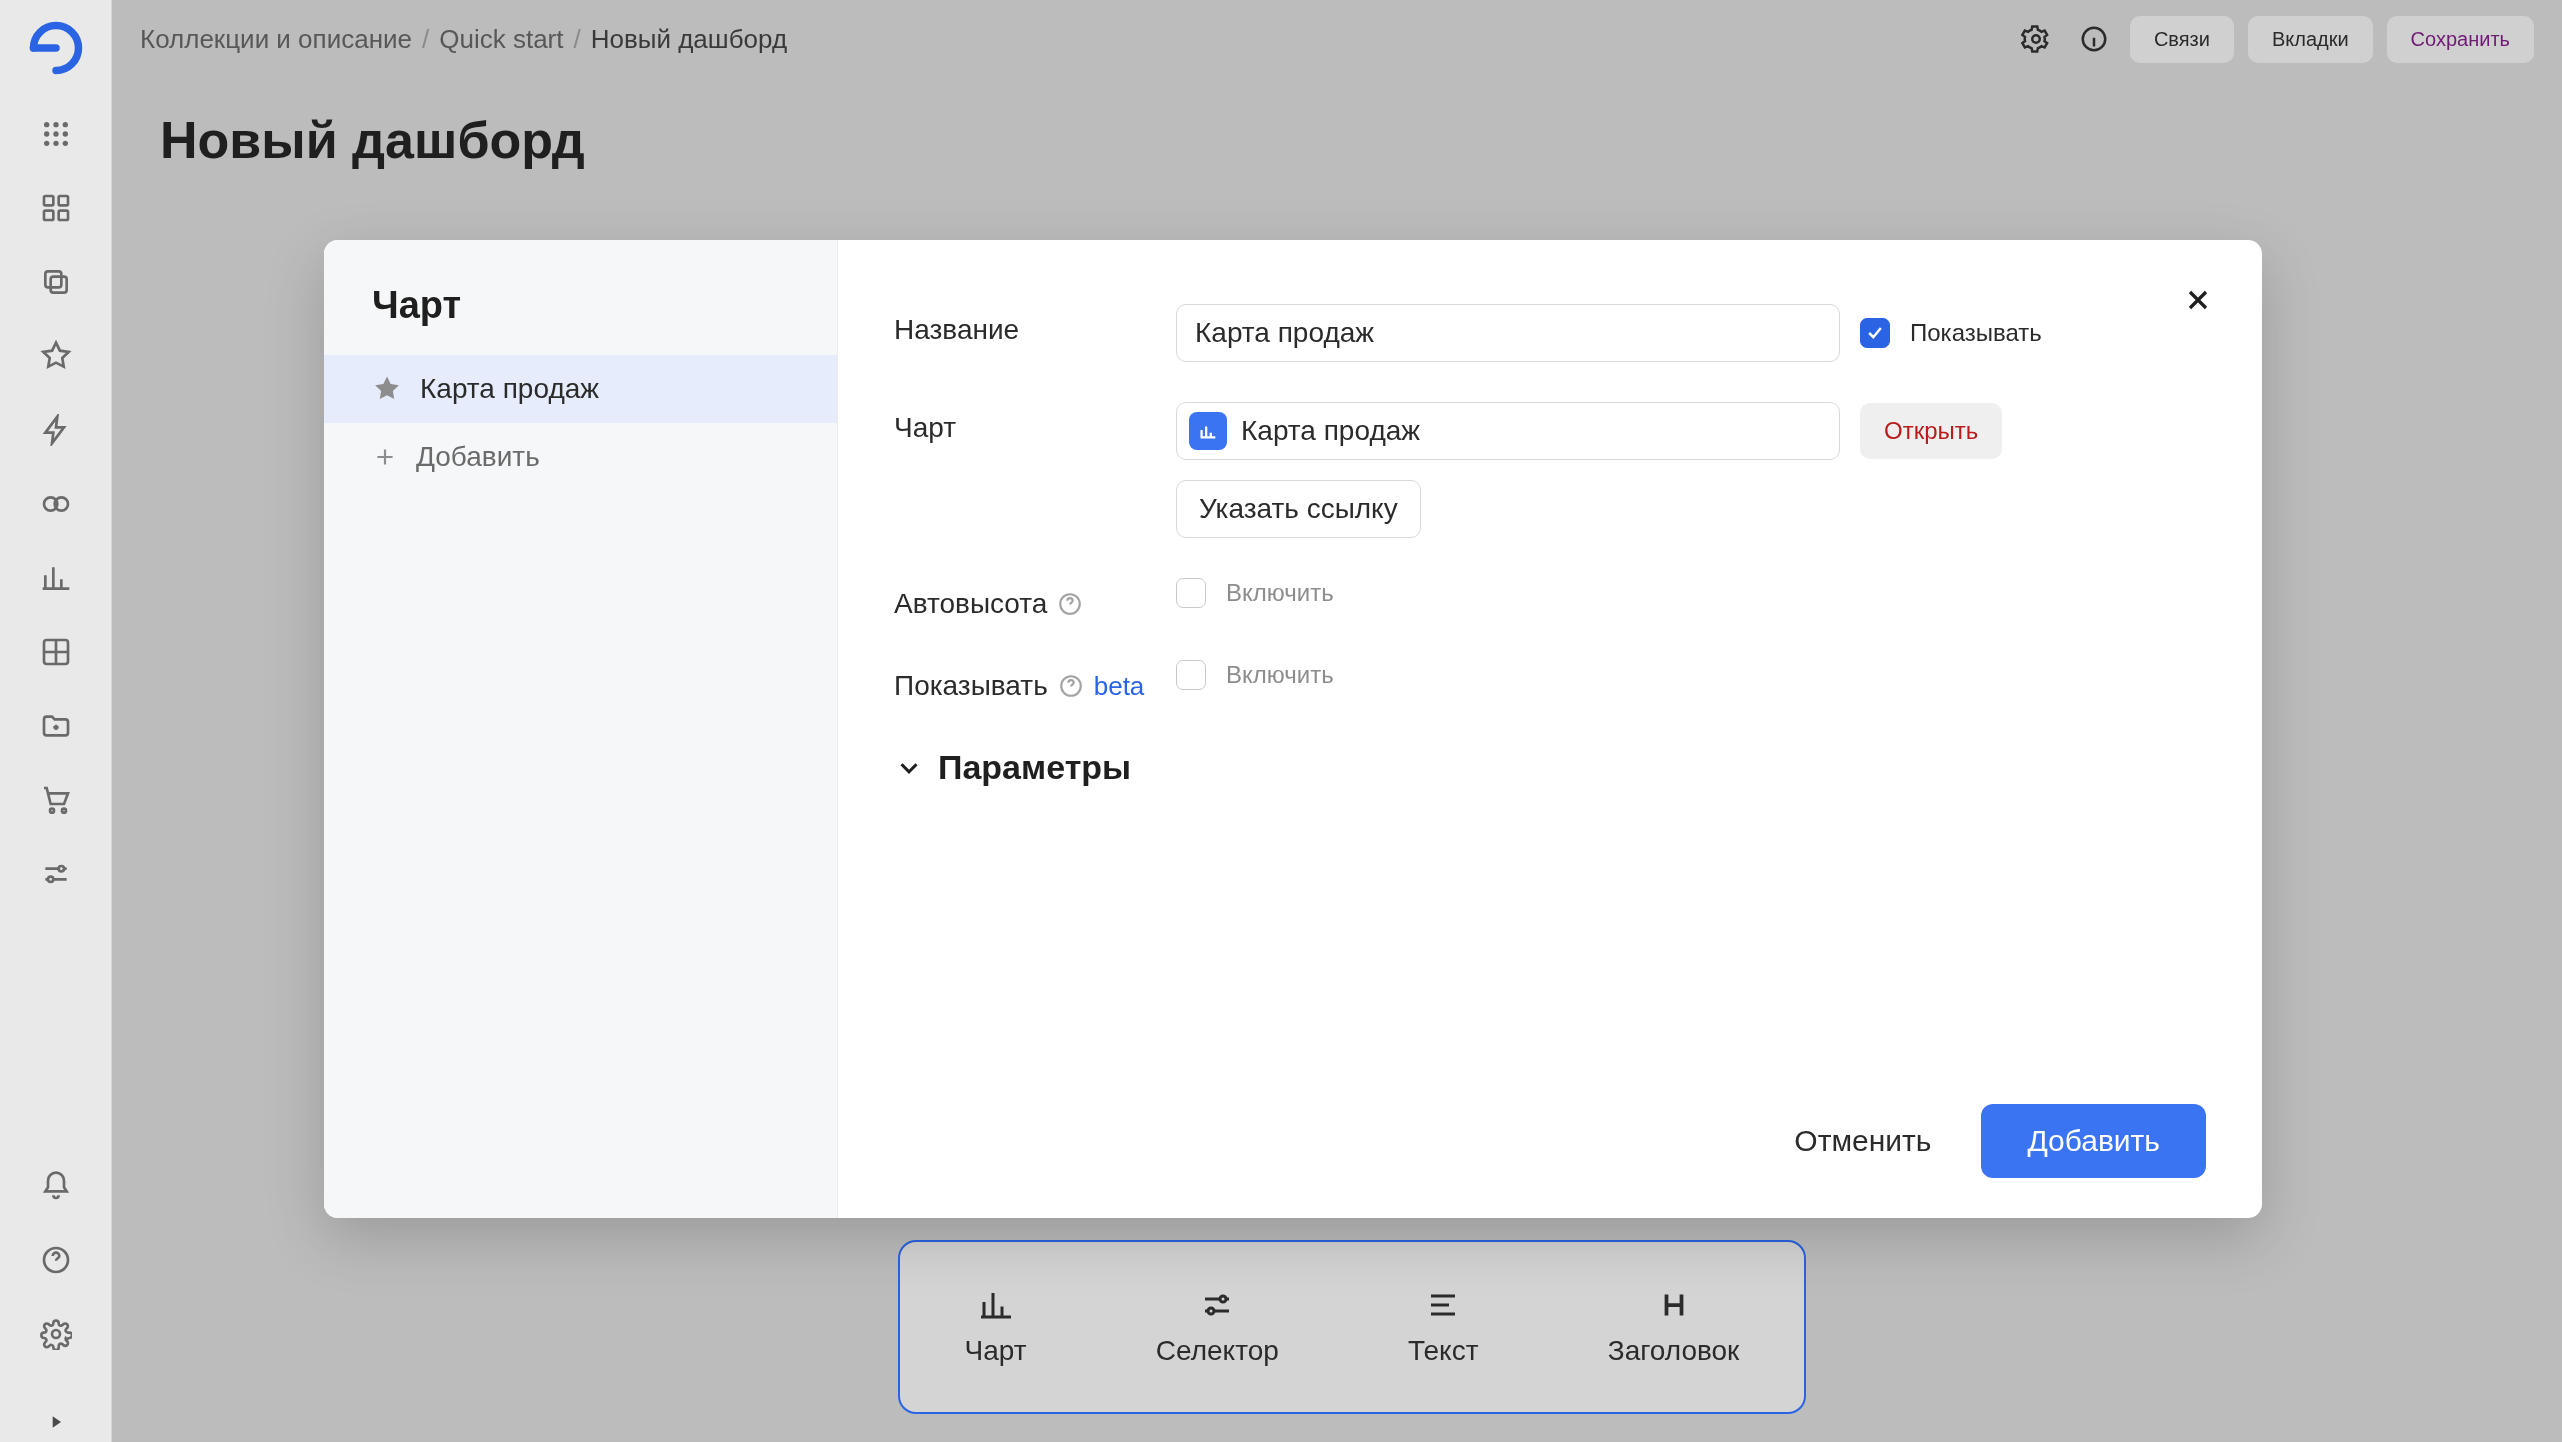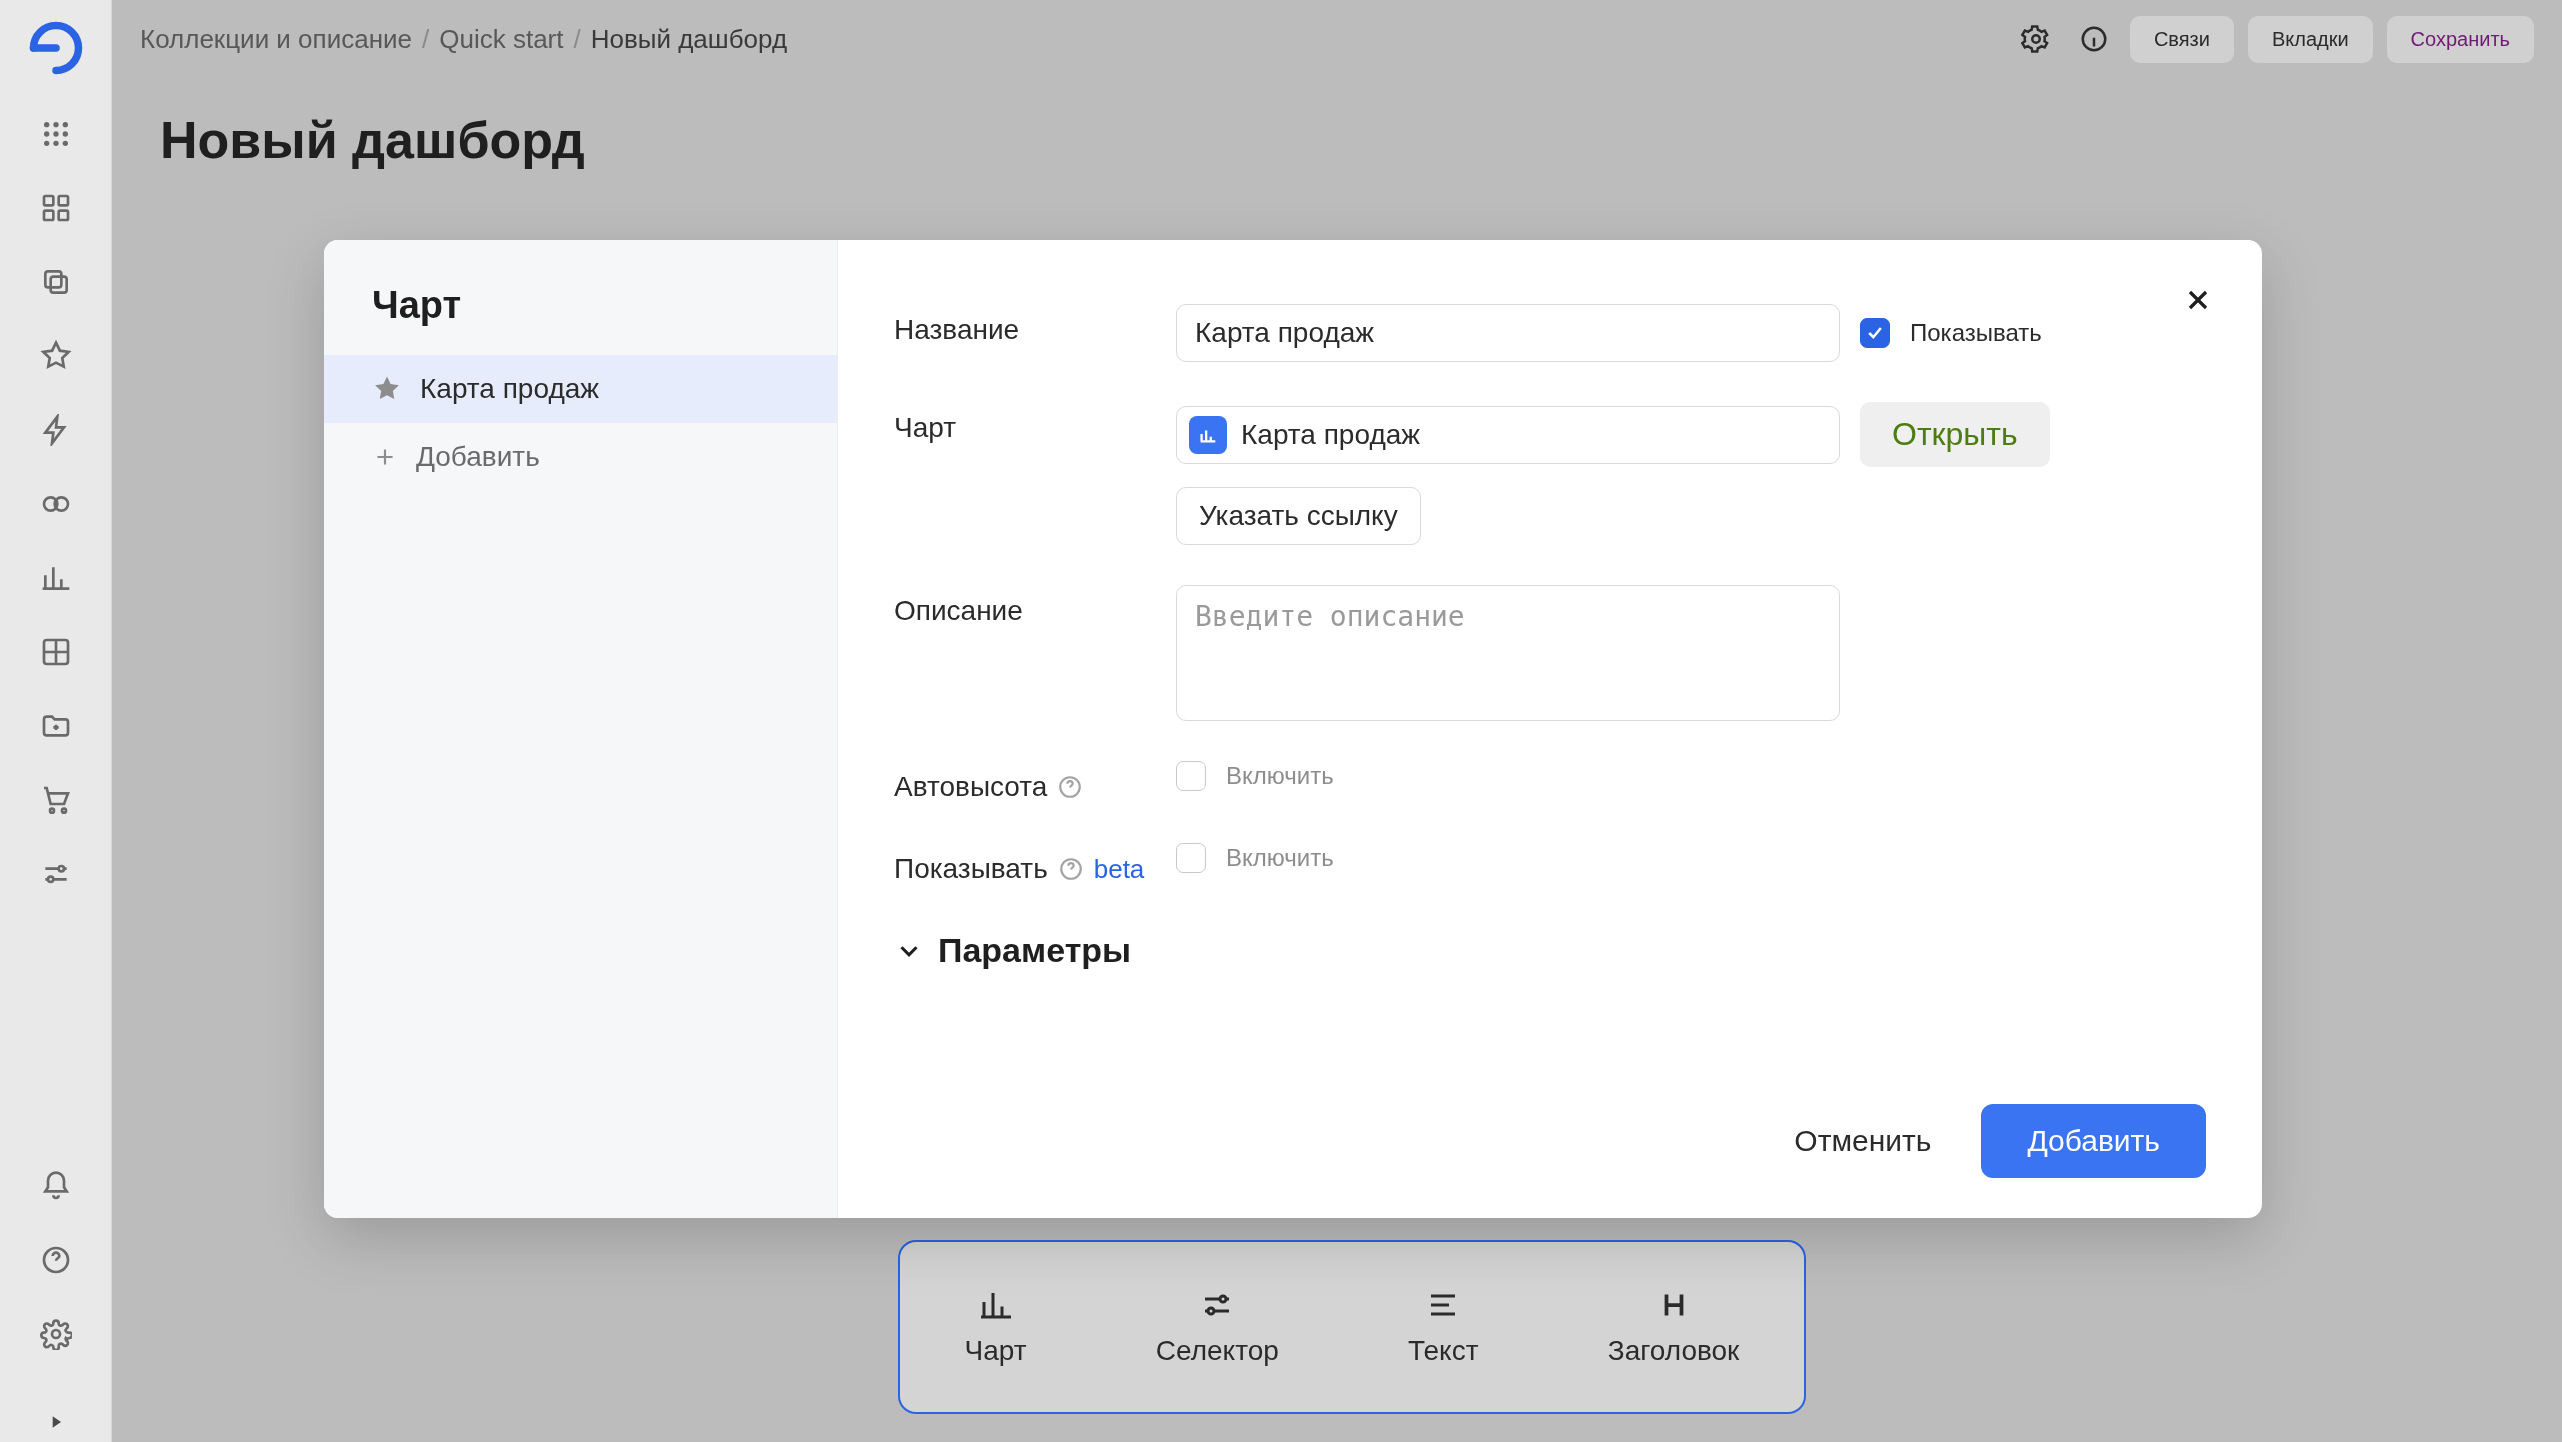--- a/index.html
+++ b/index.html
@@ -120,21 +120,21 @@
   width:38px; height:38px; border-radius:8px; background:#3a74f2;
   display:flex; align-items:center; justify-content:center; color:#fff;
 }
 .chart-select .chip svg{ width:22px;height:22px;}
 .ghost-btn {
   border:1px solid #d9d9d9; background:#fff; border-radius:10px;
   padding: 12px 22px; font-size:28px; color:#2b2b2b;
 }
 .soft-btn {
   border:none; background:#efefef; border-radius:10px;
-  padding: 14px 32px; font-size:32px; color:#4d7c0f;
+  padding: 14px 24px; font-size:24px; color:#b91c1c;
 }
 .checkbox {
   width:30px; height:30px; border-radius:7px; border:1px solid #c9c9c9; background:#fff;
   display:inline-flex; align-items:center; justify-content:center; color:#fff;
 }
 .checkbox.checked { background:#2a63e3; border-color:#2a63e3; }
 .checkbox svg { width:20px; height:20px; }
 .check-label { font-size:24px; color:#2b2b2b; }
 .check-label.muted { color:#8d8d8d; }
 .textarea {
@@ -376,26 +376,20 @@
                   </svg>
                 </span>
               <span>Карта продаж</span>
             </div>
             <button class="soft-btn">Открыть</button>
           </div>
           <button class="ghost-btn">Указать ссылку</button>
         </div>
       </div>
 
-      <div class="form-row">
-        <div class="form-label">Описание</div>
-        <div class="form-body">
-          <textarea class="textarea" placeholder="Введите описание" style=""></textarea>
-        </div>
-      </div>
 
       <div class="form-row">
         <div class="form-label">
           <span>Автовысота</span>
           <span class="q"><svg viewBox="0 0 24 24" fill="none" stroke="currentColor" stroke-width="2">
                 <circle cx="12" cy="12" r="9"></circle>
                 <path d="M9.5 9a2.5 2.5 0 115 0c0 1.5-2.5 2-2.5 3.5M12 17h.01"></path>
               </svg></span>
         </div>
         <div class="form-body">

